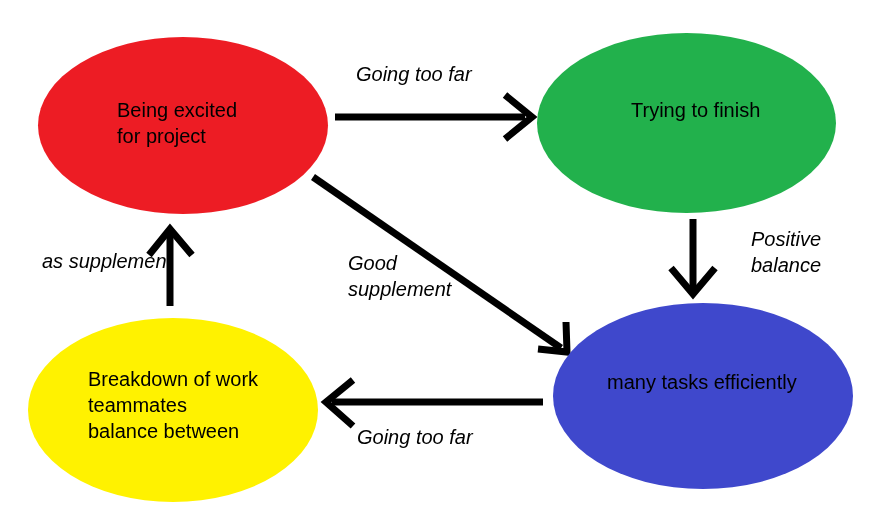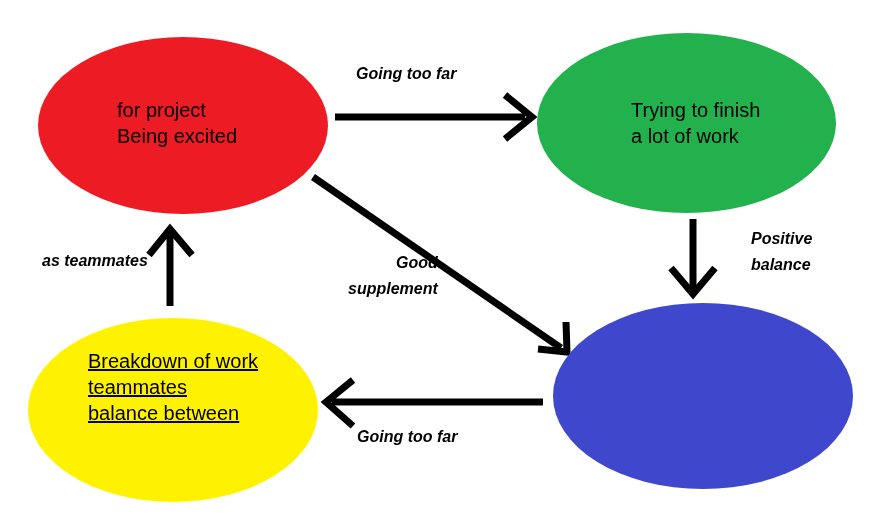--- a/index.html
+++ b/index.html
@@ -38,24 +38,24 @@
   .node-label {
     position: absolute;
     font-size: 20px;
     line-height: 26px;
     font-weight: 400;
     white-space: nowrap;
   }
   .node-label span { display: block; }
   .edge-label {
     position: absolute;
-    font-size: 16px;
+    font-size: 20px;
     line-height: 26px;
     font-style: italic;
-    font-weight: 700;
+    font-weight: 400;
     white-space: nowrap;
   }
   .edge-label span { display: block; }
 </style>
 </head>
 <body>
 
 <div class="canvas">
 
   <svg class="arrow-layer" viewBox="0 0 870 525" xmlns="http://www.w3.org/2000/svg">
@@ -80,46 +80,46 @@
       <path d="M149 255 L170 229 L192 255"></path>
     </g>
   </svg>
 
   <div class="node" style="left: 38px; top: 37px; width: 290px; height: 177px; background-color: rgb(237, 28, 36);"></div>
   <div class="node" style="left: 537px; top: 33px; width: 299px; height: 180px; background-color: rgb(34, 177, 76);"></div>
   <div class="node" style="left: 553px; top: 303px; width: 300px; height: 186px; background-color: rgb(63, 72, 204);"></div>
   <div class="node" style="left: 28px; top: 318px; width: 290px; height: 184px; background-color: rgb(255, 242, 0);"></div>
 
   <div class="node-label" style="left:117px; top:97px;">
+    <span>Being excited</span>
     <span>for project</span>
-    <span>Being excited</span>
   </div>
   <div class="node-label" style="left:631px; top:97px;">
     <span>Trying to finish</span>
-    <span>a lot of work</span>
   </div>
   <div class="node-label" style="left:607px; top:369px;">
+    <span>many tasks efficiently</span>
   </div>
-  <div class="node-label" style="left:88px; top:348px;text-decoration:underline;">
+  <div class="node-label" style="left:88px; top:366px;">
     <span>Breakdown of work</span>
     <span>teammates</span>
     <span>balance between</span>
   </div>
 
   <div class="edge-label" style="left:356px; top:61px;">
     <span>Going too far</span>
   </div>
   <div class="edge-label" style="left:751px; top:226px;">
     <span>Positive</span>
     <span>balance</span>
   </div>
-  <div class="edge-label" style="left:348px; top:250px;text-align:right;">
+  <div class="edge-label" style="left:348px; top:250px;">
     <span>Good</span>
     <span>supplement</span>
   </div>
   <div class="edge-label" style="left:357px; top:424px;">
     <span>Going too far</span>
   </div>
   <div class="edge-label" style="left:42px; top:248px;">
-    <span>as teammates</span>
+    <span>as supplement</span>
   </div>
 
 </div>
 
 </body></html>

